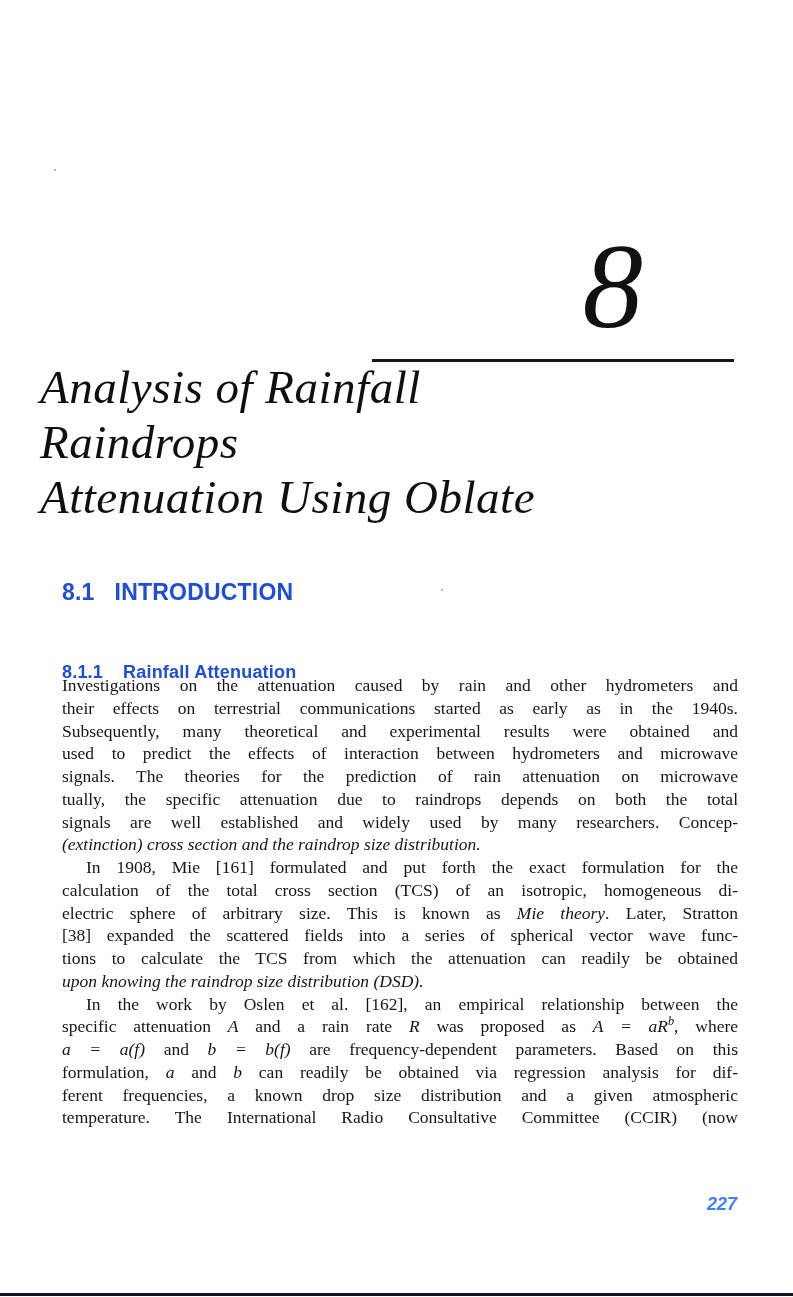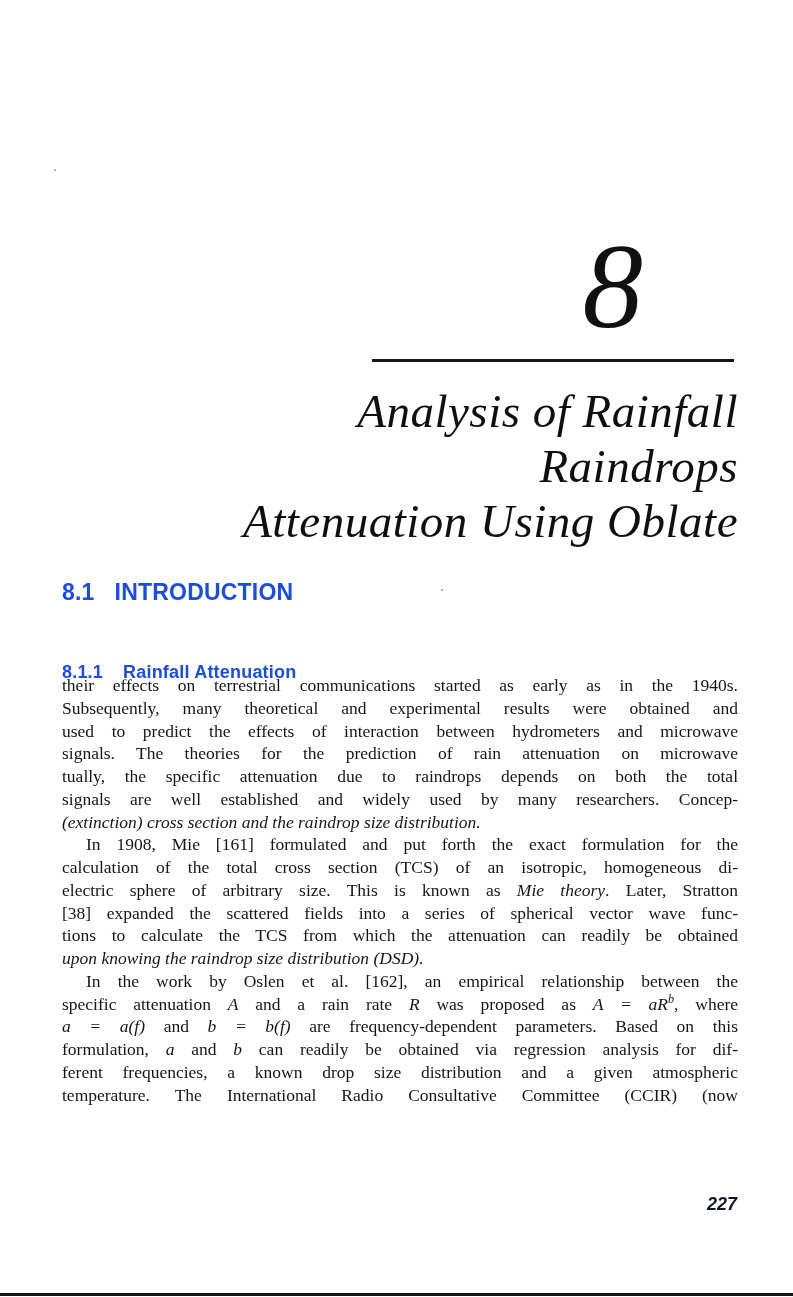--- a/index.html
+++ b/index.html
@@ -29,22 +29,21 @@
     width: 362px;
     height: 3px;
     background: #161616;
   }
 
   
   .chapter-title {
     position: absolute;
     left: 40px;
     right: 55px;
-    top: 384px;
-    text-align: right;
+    top: 360px;
     font: italic 47px/55px "Liberation Serif", serif;
     letter-spacing: 0.5px;
     color: #0f0f0f;
   }
   .chapter-title .title-line { display: block; white-space: nowrap; }
 
   
   .section-heading, .subsection-heading {
     position: absolute;
     left: 62px;
@@ -76,21 +75,21 @@
   .line.first-indent { padding-left: 24px; }
   .it { font-style: italic; }
   sup { font-size: 70%; line-height: 0; vertical-align: super; }
 
   
   .page-number {
     position: absolute;
     right: 56px;
     top: 1194px;
     font: bold italic 18px/1.2 "Liberation Sans", sans-serif;
-    color: #0f172a;
+    color: #3b82f6;
   }
 
   
   .bottom-rule {
     position: absolute;
     left: 0;
     top: 1293px;
     width: 793px;
     height: 3px;
     background: #141420;
@@ -122,20 +121,21 @@
   <div class="section-heading">
     <span class="heading-num">8.1</span><span>INTRODUCTION</span>
   </div>
 
   <div class="subsection-heading">
     <span class="heading-num">8.1.1</span><span>Rainfall Attenuation</span>
   </div>
 
   <div class="body-text">
       <p class="body-para">
+        <span class="line"><span>Investigations on the attenuation caused by rain and other hydrometers and</span></span>
         <span class="line"><span>their effects on terrestrial communications started as early as in the 1940s.</span></span>
         <span class="line"><span>Subsequently, many theoretical and experimental results were obtained and</span></span>
         <span class="line"><span>used to predict the effects of interaction between hydrometers and microwave</span></span>
         <span class="line"><span>signals. The theories for the prediction of rain attenuation on microwave</span></span>
         <span class="line"><span>tually, the specific attenuation due to raindrops depends on both the total</span></span>
         <span class="line"><span>signals are well established and widely used by many researchers. Concep-</span></span>
         <span class="line last"><span>(extinction) cross section and the raindrop size distribution.</span></span>
       </p>
       <p class="body-para">
         <span class="line first-indent"><span>In 1908, Mie [161] formulated and put forth the exact formulation for the</span></span>

